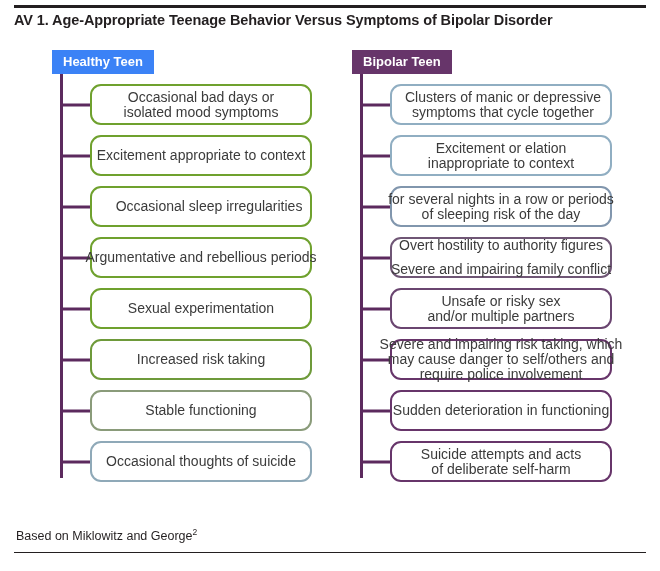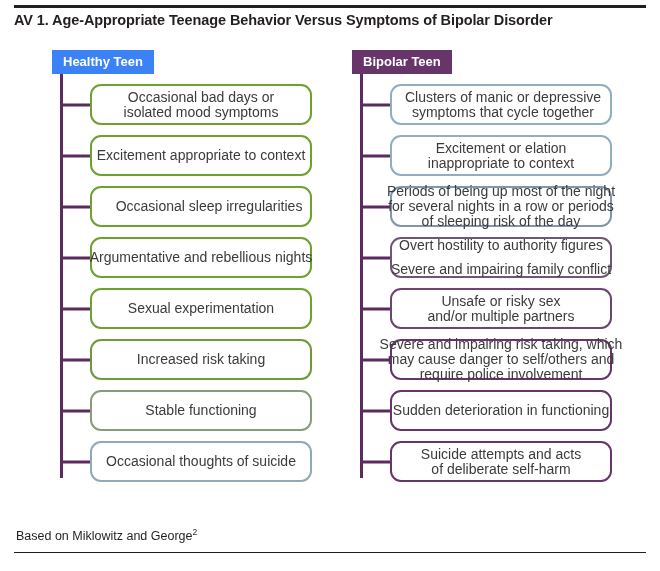--- a/index.html
+++ b/index.html
@@ -168,21 +168,21 @@
         </div>
         <div class="row" style="position: absolute; top: 102px; height: 41px; width: 264px;">
           <div class="connector"></div>
           <div class="node" style="border-color: rgb(111, 161, 46); padding-left: 24px;">
             <span class="ln">Occasional sleep irregularities</span>
           </div>
         </div>
         <div class="row" style="position: absolute; top: 153px; height: 41px; width: 264px;">
           <div class="connector"></div>
           <div class="node" style="border-color: rgb(111, 161, 46);">
-            <span class="ln">Argumentative and rebellious nights</span>
+            <span class="ln">Argumentative and rebellious periods</span>
           </div>
         </div>
         <div class="row" style="position: absolute; top: 204px; height: 41px; width: 264px;">
           <div class="connector"></div>
           <div class="node" style="border-color: rgb(111, 161, 46);">
             <span class="ln">Sexual experimentation</span>
           </div>
         </div>
         <div class="row" style="position: absolute; top: 255px; height: 41px; width: 264px;">
           <div class="connector"></div>
@@ -219,21 +219,20 @@
         <div class="row" style="position: absolute; top: 51px; height: 41px; width: 264px;">
           <div class="connector"></div>
           <div class="node" style="border-color: rgb(144, 174, 194);">
             <span class="ln">Excitement or elation</span>
             <span class="ln">inappropriate to context</span>
           </div>
         </div>
         <div class="row" style="position: absolute; top: 102px; height: 41px; width: 264px;">
           <div class="connector"></div>
           <div class="node" style="border-color: rgb(129, 150, 173);">
-            <span class="ln">Periods of being up most of the night</span>
             <span class="ln">for several nights in a row or periods</span>
             <span class="ln">of sleeping risk of the day</span>
           </div>
         </div>
         <div class="row" style="position: absolute; top: 153px; height: 41px; width: 264px;">
           <div class="connector"></div>
           <div class="node spaced" style="border-color: rgb(111, 86, 117);">
             <span class="ln">Overt hostility to authority figures</span>
             <span class="ln">Severe and impairing family conflict</span>
           </div>

